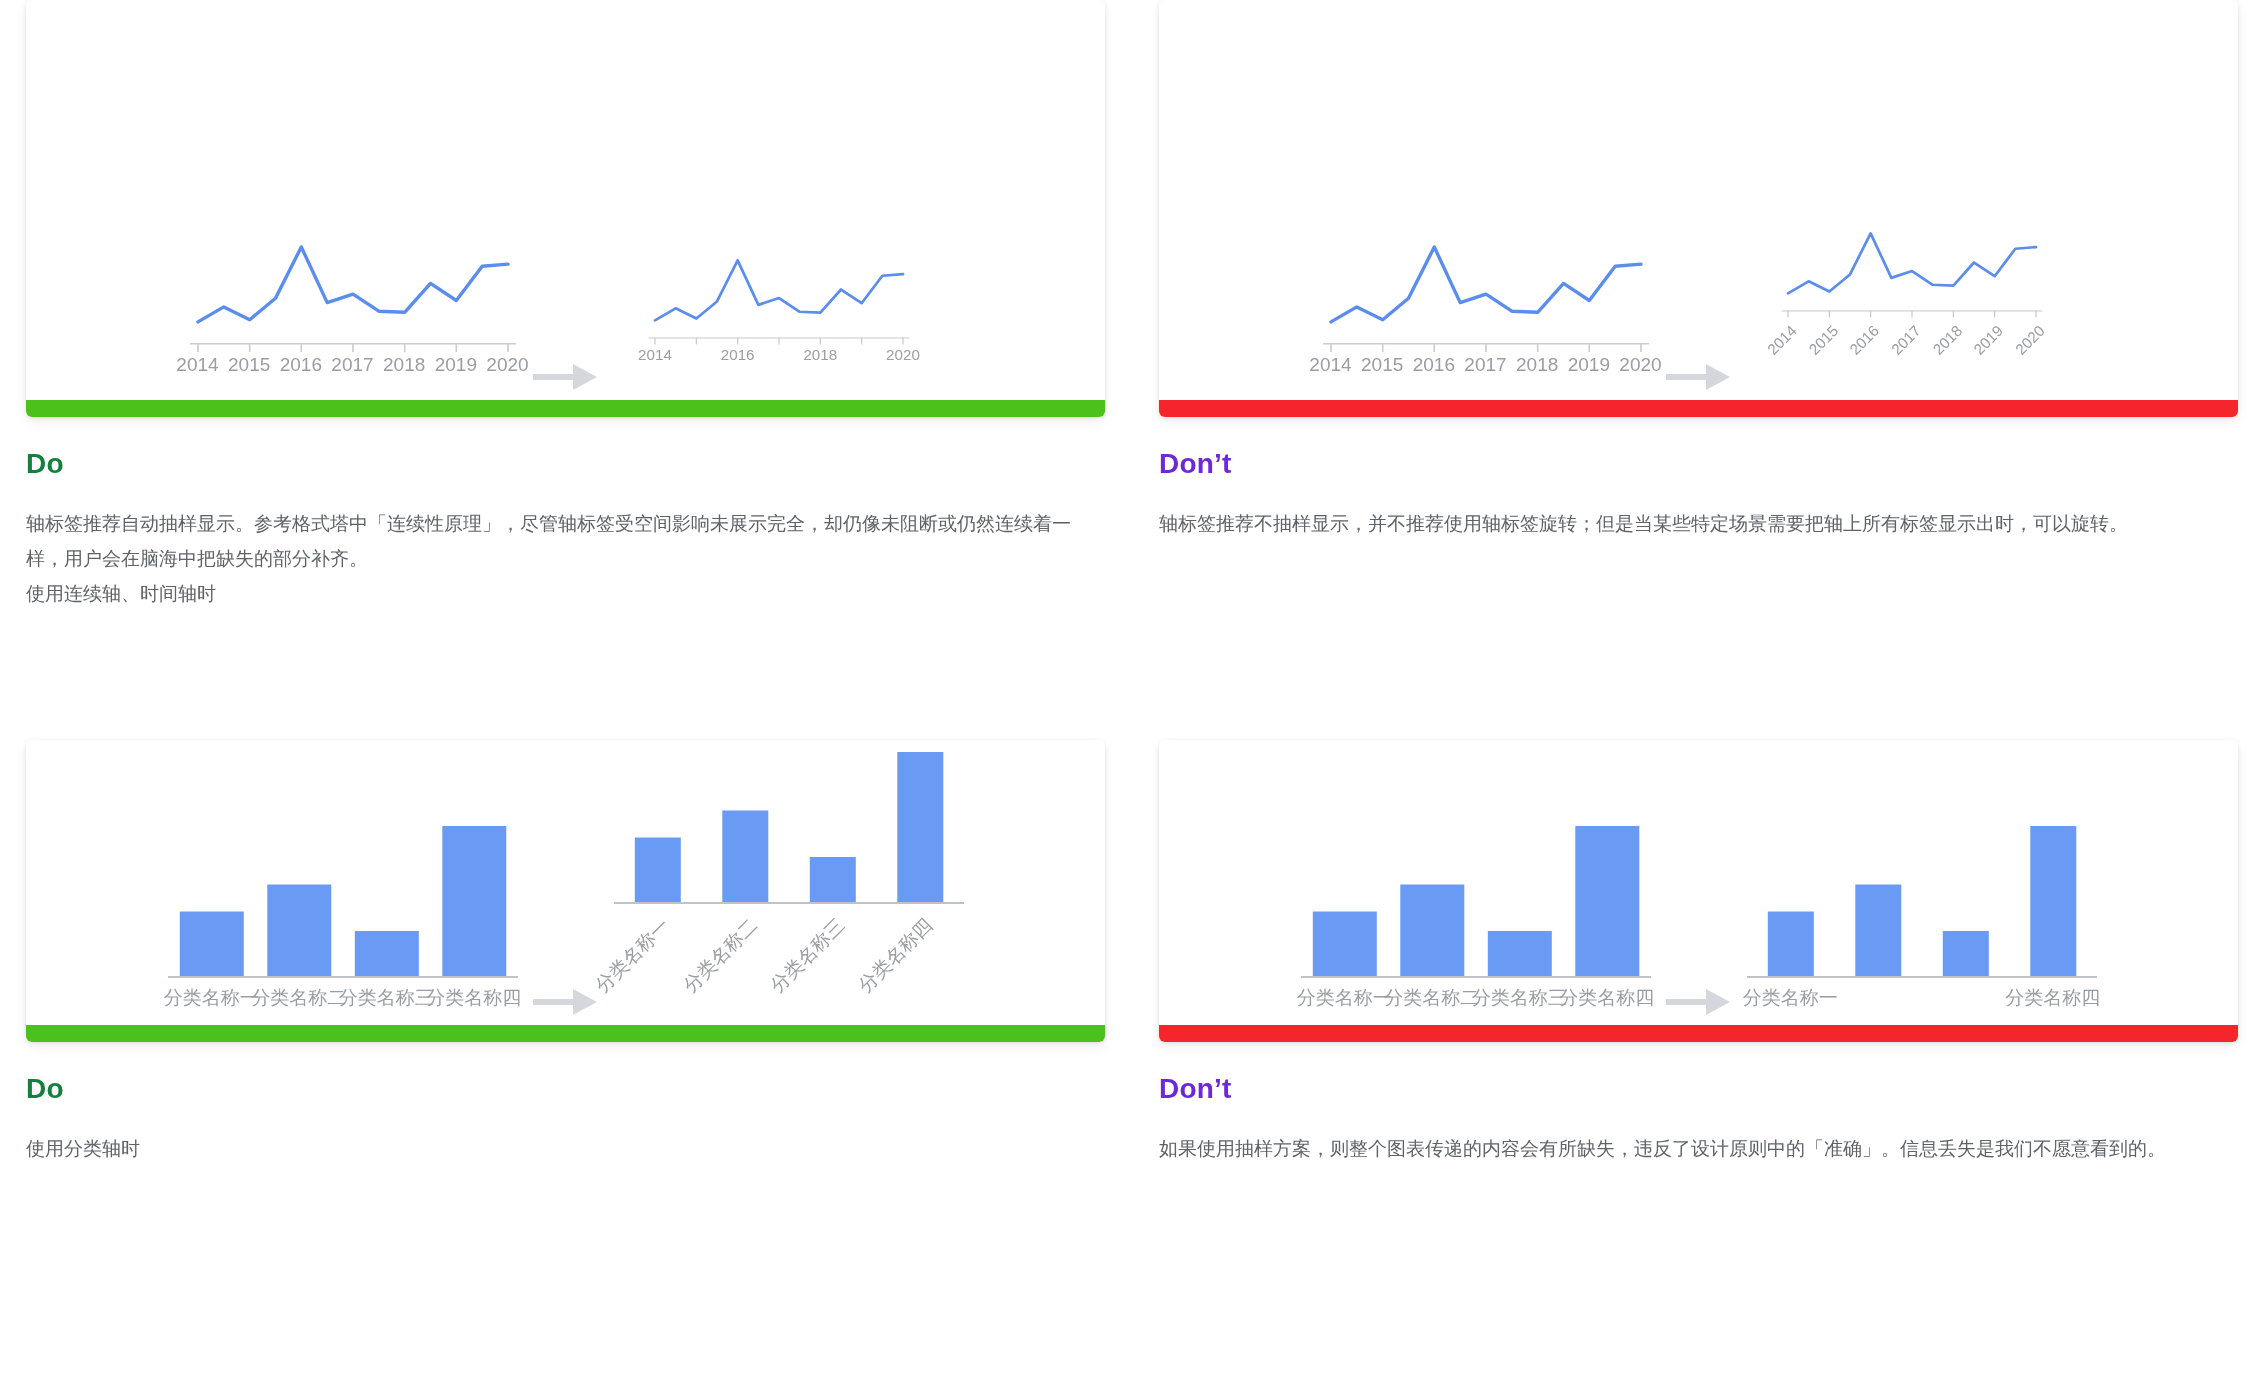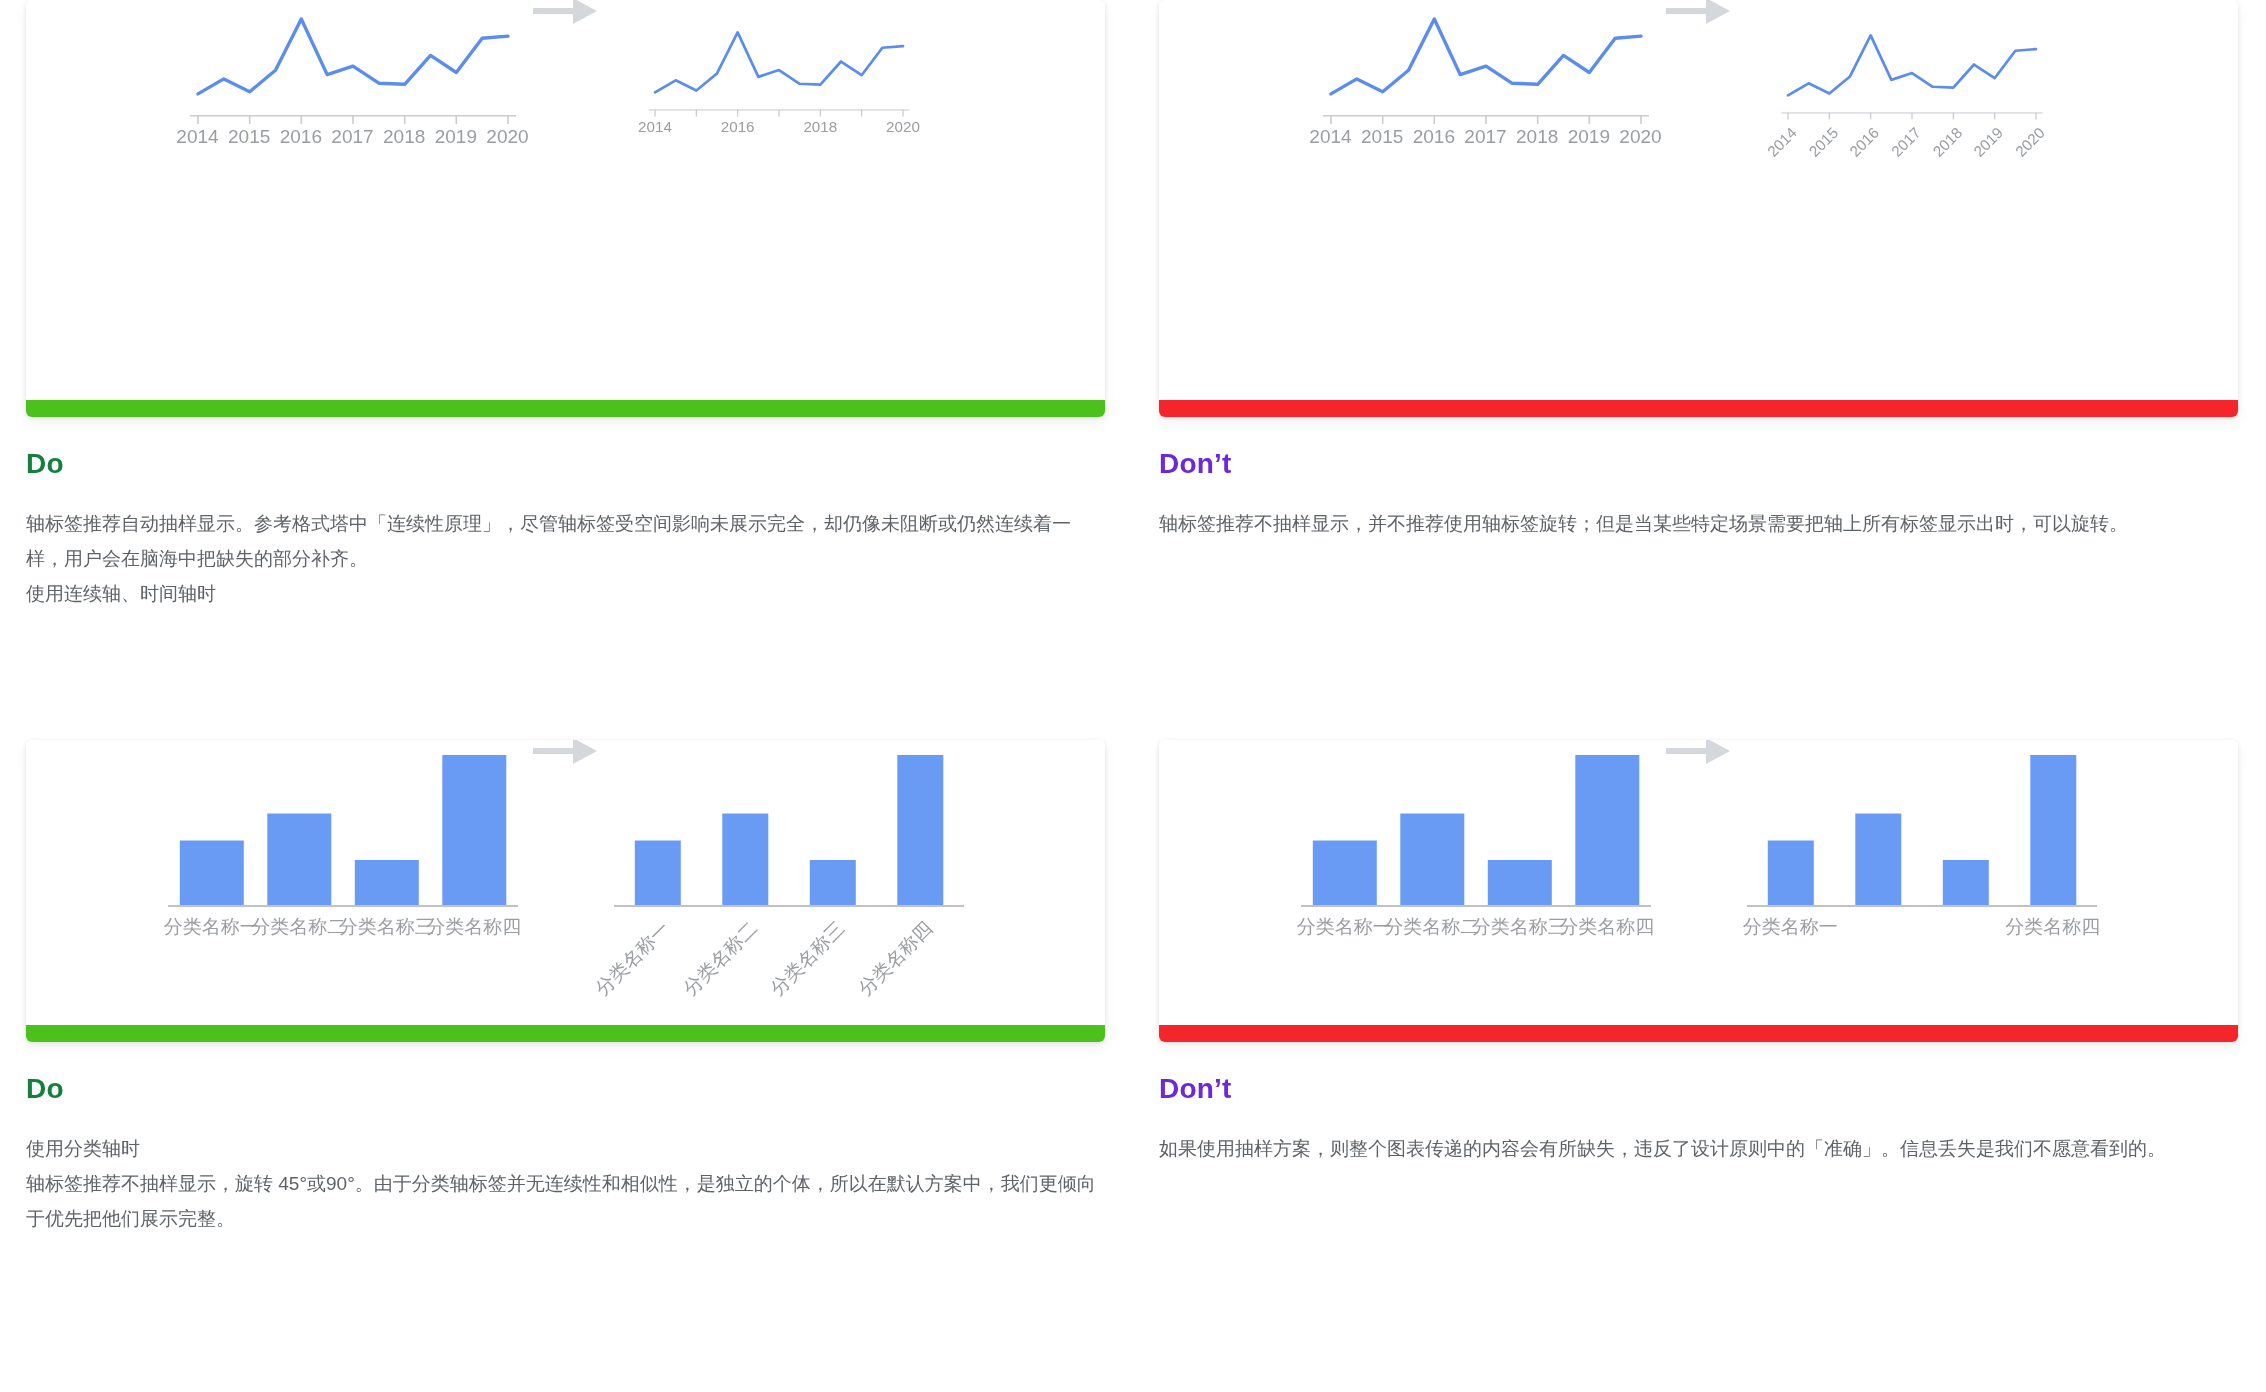--- a/index.html
+++ b/index.html
@@ -60,21 +60,21 @@
     line-height: 1.85;
     max-width: 1070px;
   }
   .copy p { margin: 0; }
 
   
   .pair {
     position: absolute;
     left: 0; right: 0; top: 0; bottom: 0;
     display: flex;
-    align-items: flex-start;
+    align-items: flex-end;
     justify-content: center;
   }
   .chart-slot { position: relative; }
   .arrow-slot {
     width: 96px;
     display: flex;
     align-items: center;
     justify-content: center;
     position: relative;
     top: -6px;
@@ -310,21 +310,20 @@
                 </div>
               </div>
           </div>
         </div>
       </div>
       <div class="accent good"></div>
     </div>
     <div class="verdict good">Do</div>
     <div class="copy">
       <p>使用分类轴时</p>
-      <p>轴标签推荐不抽样显示，旋转 45°或90°。由于分类轴标签并无连续性和相似性，是独立的个体，所以在默认方案中，我们更倾向于优先把他们展示完整。</p>
     </div>
   </div>
 
   <div class="block br">
     <div class="card small">
       <div class="card-body">
         <div class="pair">
           <div class="chart-slot">
             <div class="barchart">
                 <svg width="350" height="168" viewBox="0 0 350 168" style="display:block">

